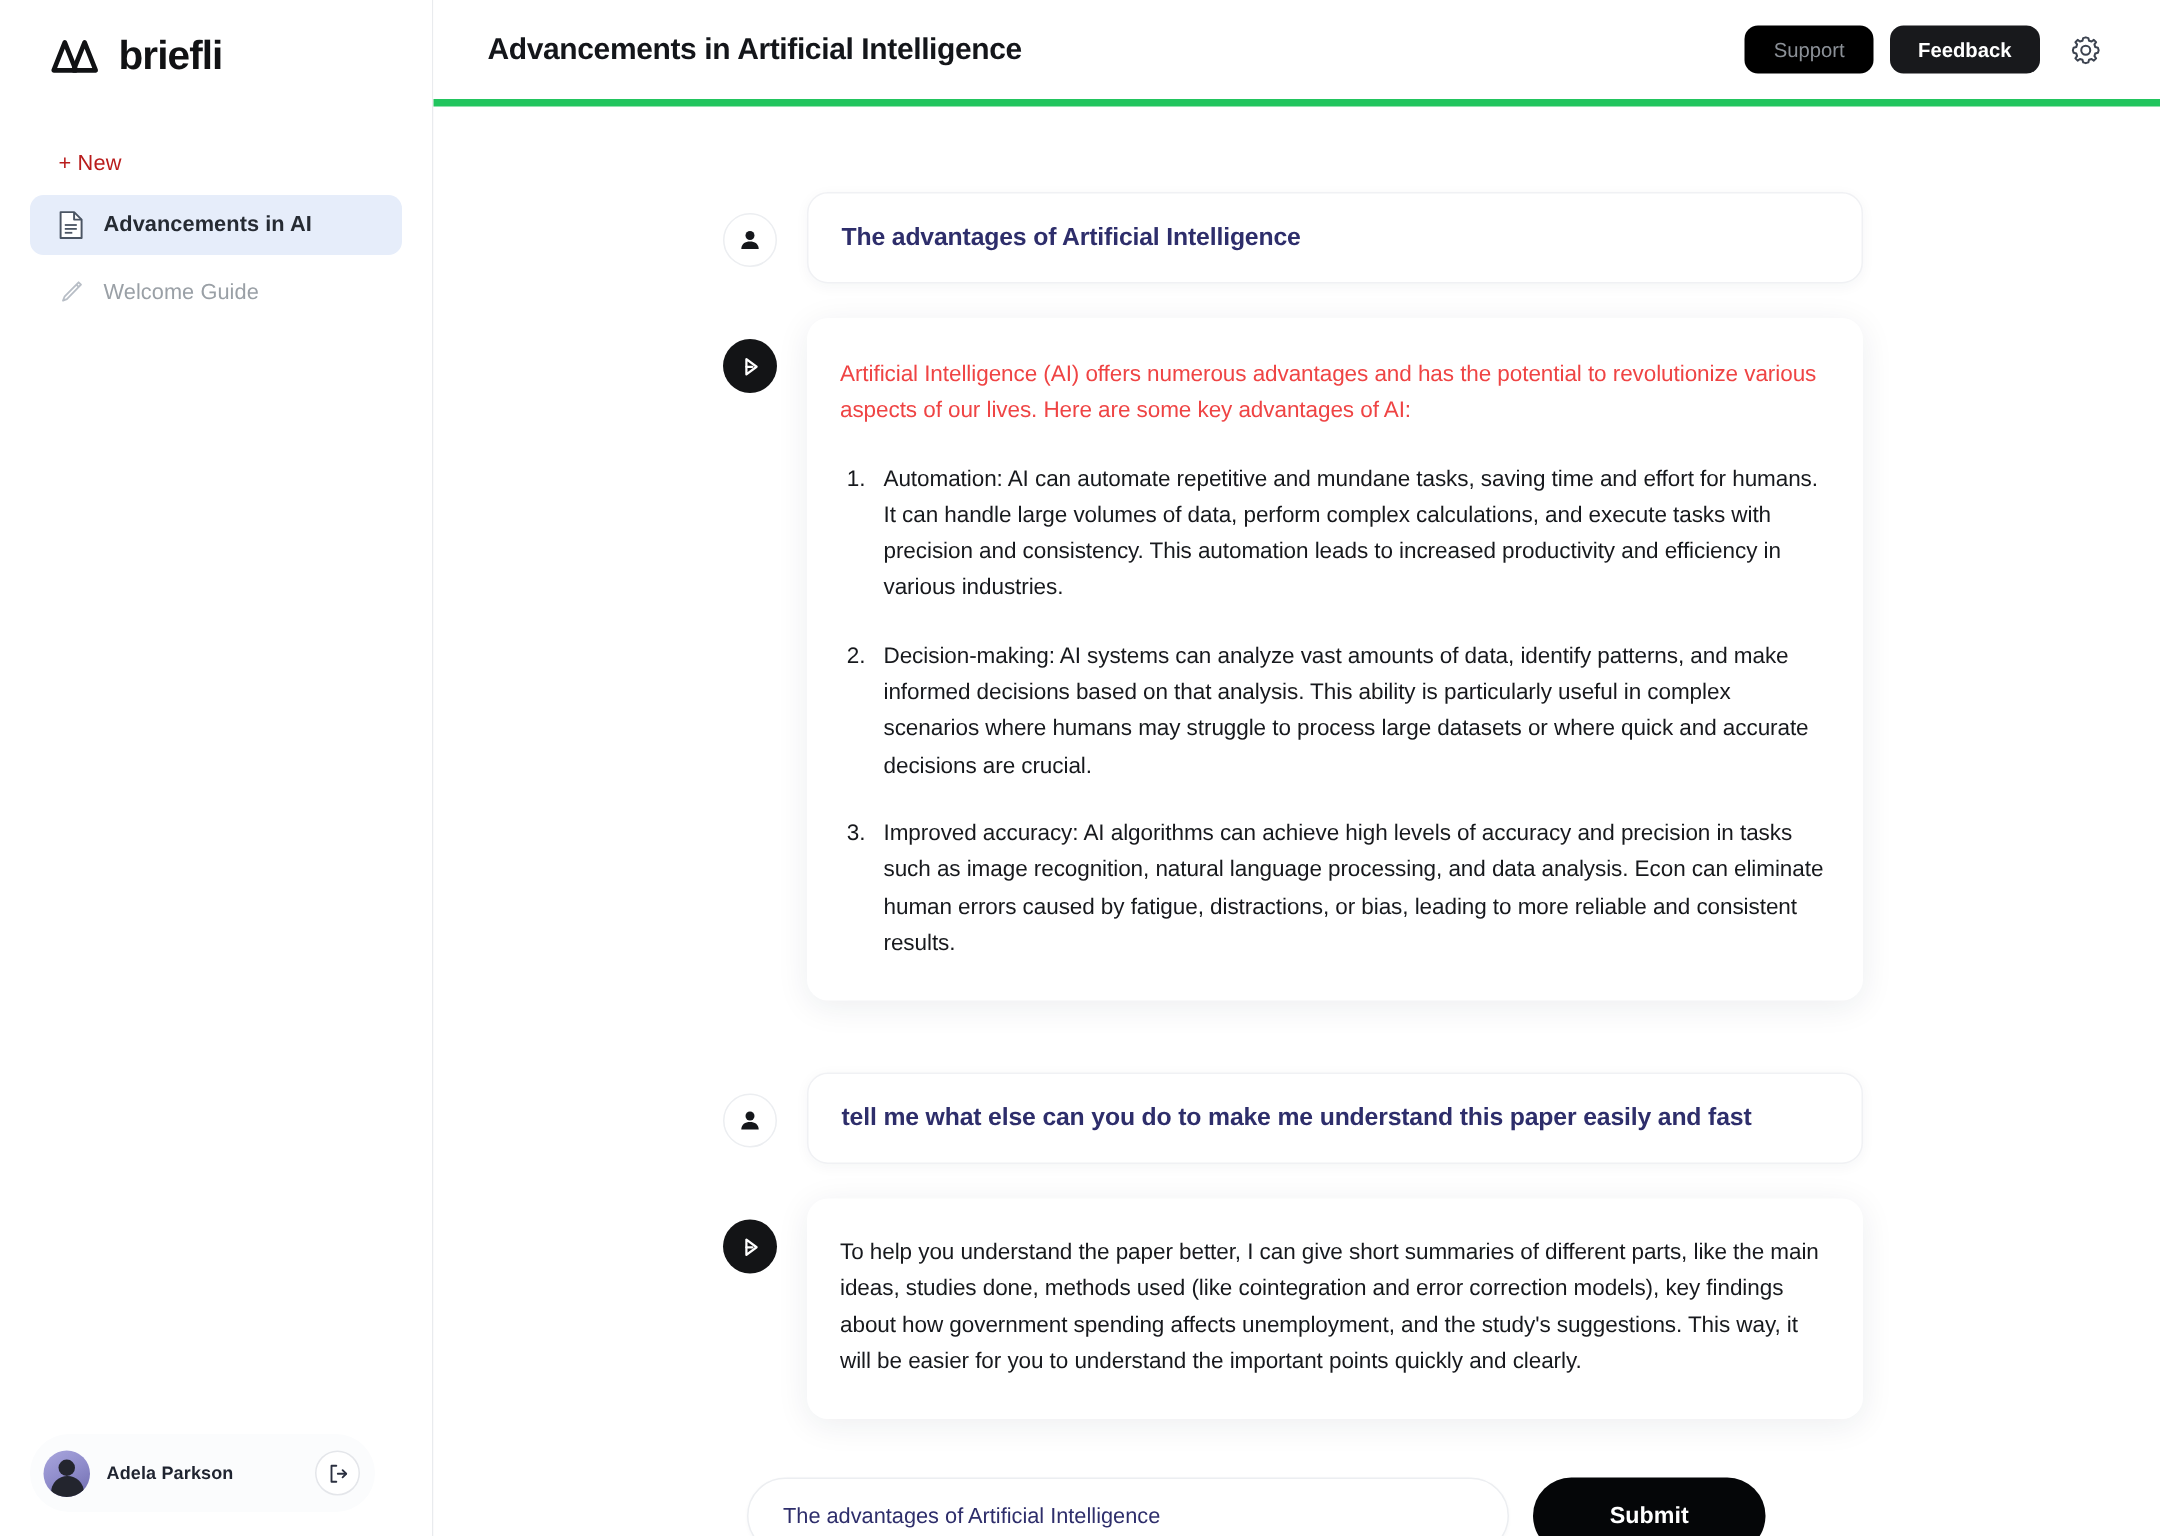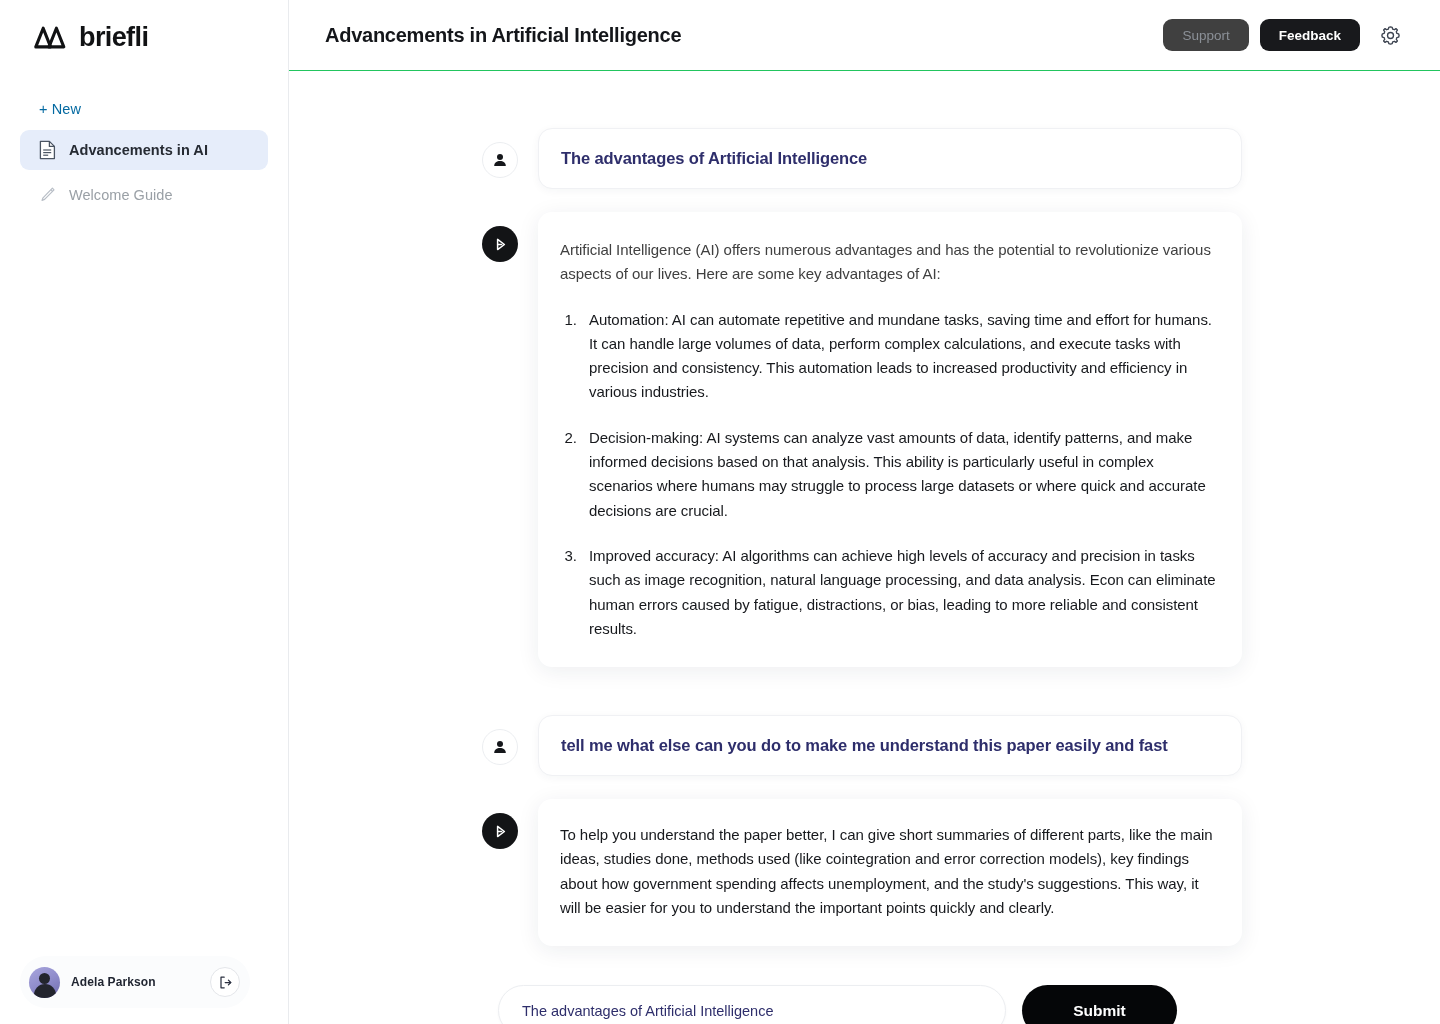--- a/index.html
+++ b/index.html
@@ -44,21 +44,21 @@
     font-size: 27px;
     font-weight: 700;
     letter-spacing: -0.6px;
     color: #111214;
   }
 
   .nav { margin-top: 40px; padding: 0 20px; }
 
   .nav-new {
     font-size: 14.5px;
-    color: #0369a1;
+    color: #b91c1c;
     padding: 8px 0 8px 19px;
     letter-spacing: 0.1px;
     cursor: pointer;
   }
 
   .nav-item {
     display: flex;
     align-items: center;
     gap: 13px;
     height: 40px;
@@ -138,39 +138,39 @@
     height: 1024px;
     position: relative;
     background: #ffffff;
     display: flex;
     flex-direction: column;
   }
 
   .topbar {
     height: 71px;
     flex: 0 0 71px;
-    border-bottom: 1px solid #22c55e;
+    border-bottom: 5px solid #22c55e;
     display: flex;
     align-items: center;
     padding: 0 36px 0 36px;
     background: #ffffff;
   }
   .page-title {
     font-size: 20px;
     font-weight: 700;
     color: #14161a;
     letter-spacing: -0.25px;
     flex: 1;
   }
   .topbar-actions { display: flex; align-items: center; gap: 11px; }
   .btn-support {
     height: 32px;
     padding: 0 19px;
     border-radius: 9px;
-    background: #404040;
+    background: #000000;
     color: #8b9097;
     font-size: 13.5px;
     font-family: "Liberation Sans", sans-serif;
     border: none;
     cursor: pointer;
     display: flex; align-items: center;
   }
   .btn-feedback {
     height: 32px;
     padding: 0 19px;
@@ -250,21 +250,21 @@
   .user-text {
     font-size: 16.5px;
     font-weight: 600;
     color: #2e2e6b;
     letter-spacing: -0.1px;
   }
 
   .bot-intro {
     font-size: 15px;
     line-height: 1.62;
-    color: #404040;
+    color: #ef4444;
     padding: 0 0 0 1px;
     letter-spacing: -0.05px;
   }
 
   .bot-list {
     margin: 21px 0 0 0;
     padding-left: 33px;
     list-style-position: outside;
   }
   .bot-list li {

